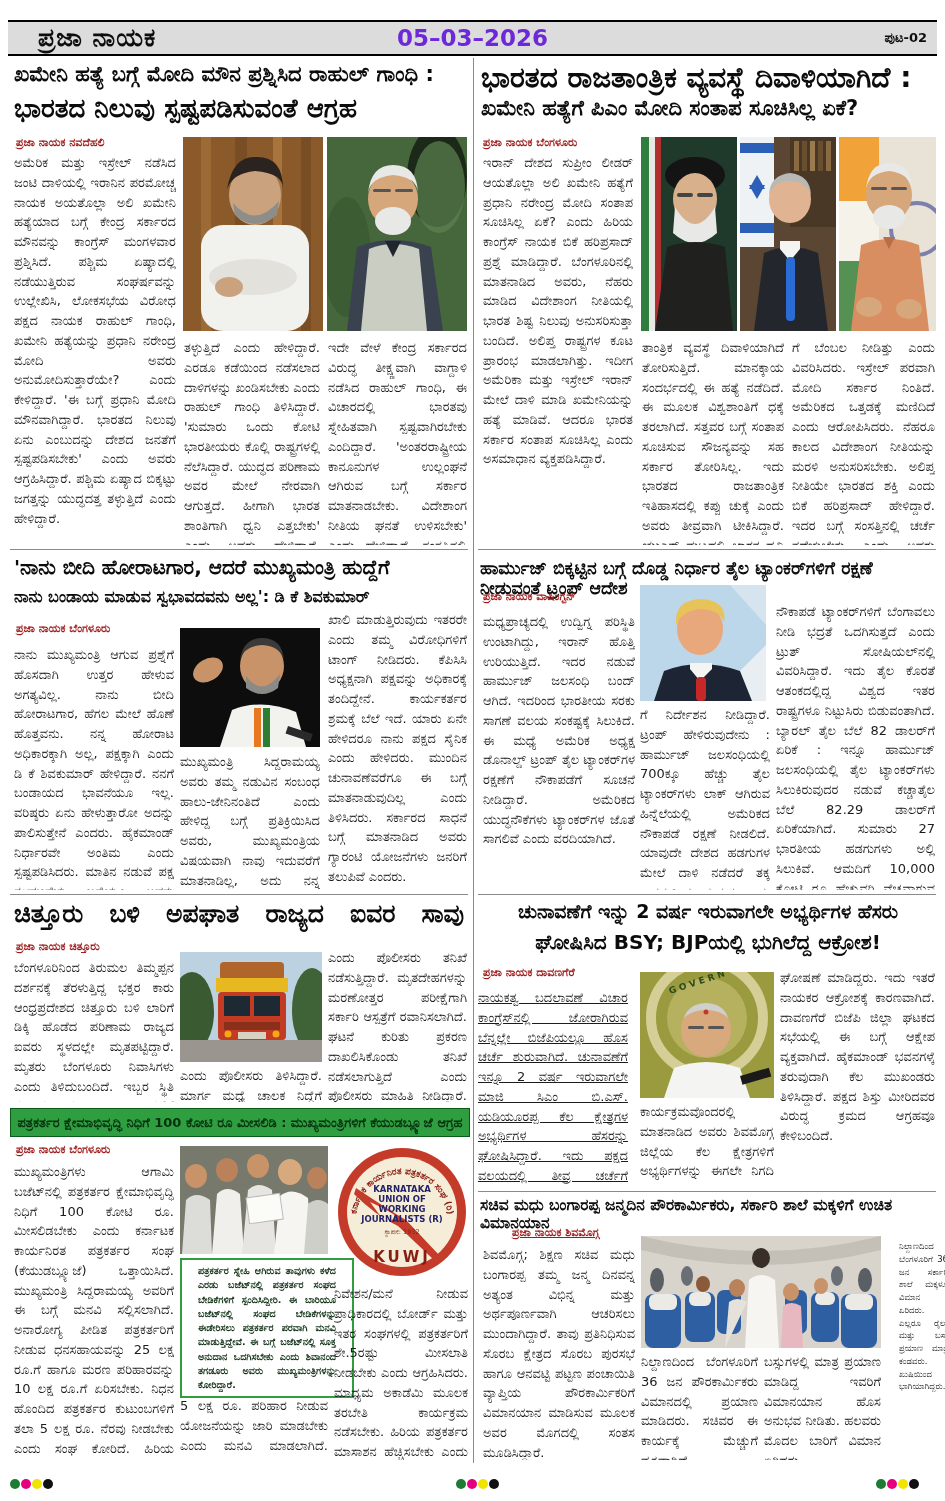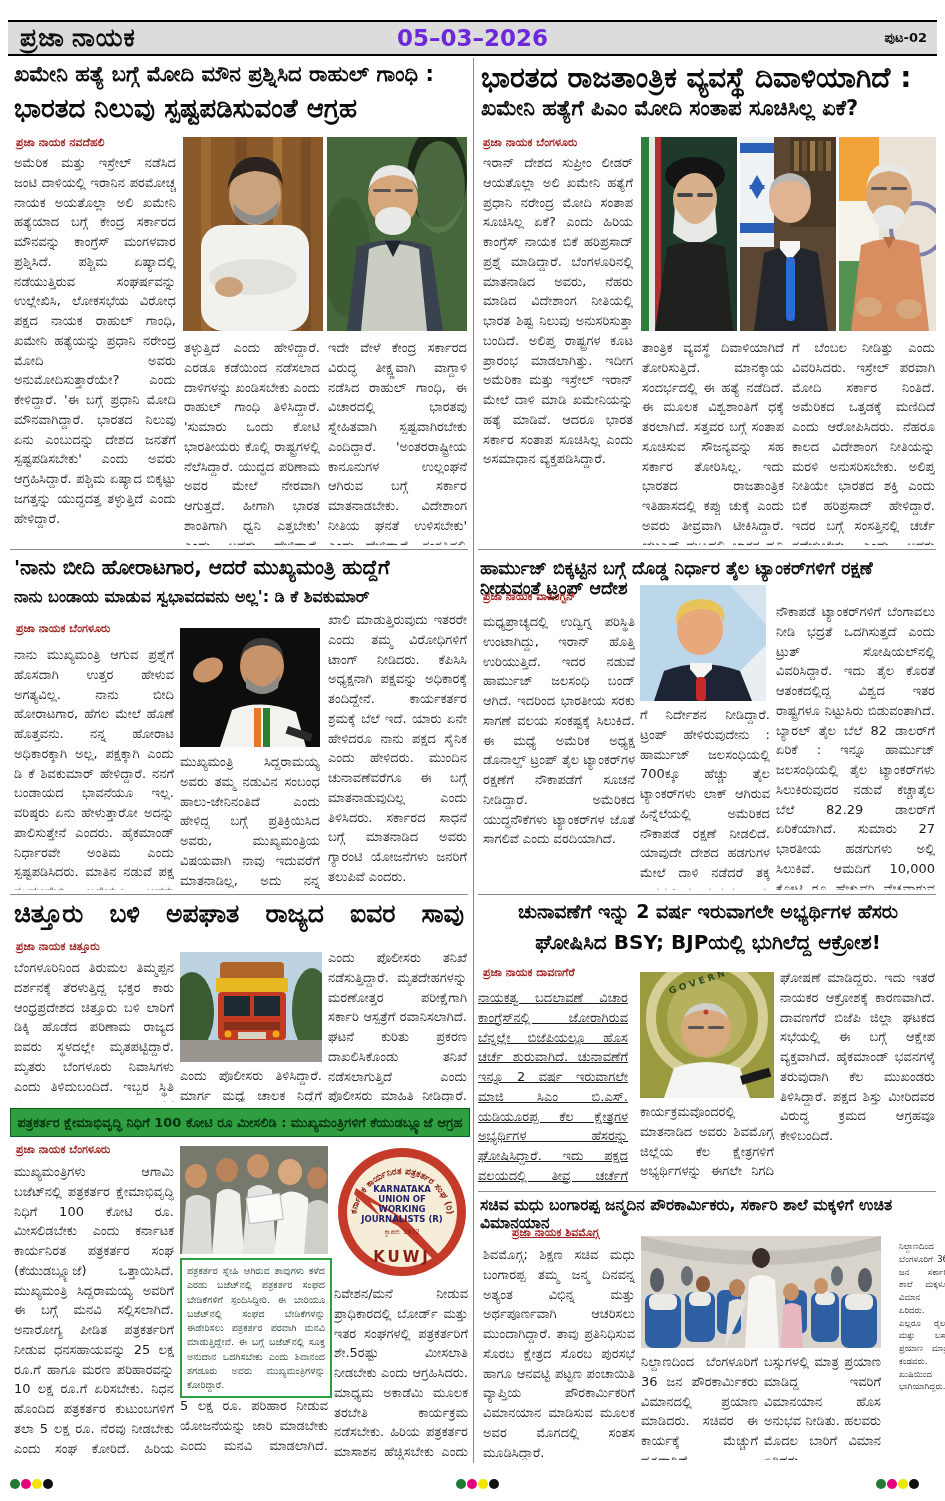--- a/index.html
+++ b/index.html
@@ -1,33 +1,33 @@
 <!DOCTYPE html>
 <html><head>
 <meta charset="utf-8">
 <style>
   html,body{margin:0;padding:0;background:#ffffff;}
   .page{position:relative;width:945px;height:1501px;background:#ffffff;overflow:hidden;
         font-family:"DejaVu Sans",sans-serif;}
   .abs{position:absolute;}
   .header-bar{left:8px;top:20px;width:929px;height:32px;background:#dcdcdc;
         border-top:2px solid #000;border-bottom:2px solid #000;display:flex;align-items:center;}
-  .masthead{font-size:25px;font-weight:bold;color:#0d0d0d;padding-left:12px;letter-spacing:1px;font-family:Liberation Serif, serif;}
+  .masthead{font-size:25px;font-weight:bold;color:#0d0d0d;padding-left:30px;letter-spacing:1px;}
   .ed-date{font-size:23px;font-weight:bold;color:#6d28d9;position:absolute;left:0;right:0;text-align:center;}
   .page-no{font-size:13px;font-weight:bold;color:#0d0d0d;margin-left:auto;padding-right:10px;z-index:2;}
   .hl{font-weight:bold;color:#0c0c0c;line-height:1.15;}
   .byline{font-size:11px;font-weight:bold;color:#9e1c1c;}
   .col{font-size:13px;line-height:1.52;text-align:justify;color:#1c1c1c;overflow:hidden;}
   .col-sm{font-size:8.5px;line-height:1.5;text-align:justify;color:#1c1c1c;overflow:hidden;}
   .vrule{width:1px;background:#8a8a8a;}
   .hrule{height:1px;background:#8a8a8a;}
   .banner{background:#2f9e41;border:1px solid #0a5a18;color:#06300e;font-weight:bold;
           font-size:13px;display:flex;align-items:center;justify-content:center;text-align:center;}
-  .greenbox{border:2px solid #2f9e41;padding:4px 5px;font-size:9.5px;line-height:1.5;
-          font-weight:normal;color:#143318;text-align:justify;overflow:hidden;background:#fff;}
+  .greenbox{border:2px solid #2f9e41;padding:4px 16px;font-size:9.5px;line-height:1.5;
+          font-weight:bold;color:#143318;text-align:justify;overflow:hidden;background:#fff;}
   .photo{overflow:hidden;background:#888;}
   .photo svg{display:block;}
   .regdots{display:flex;}
   .regdots span{width:10px;height:10px;border-radius:50%;margin-right:1px;display:block;}
   .just-last{text-align:justify;text-align-last:justify;}
 </style>
 </head>
 <body>
 
 <div class="page">

